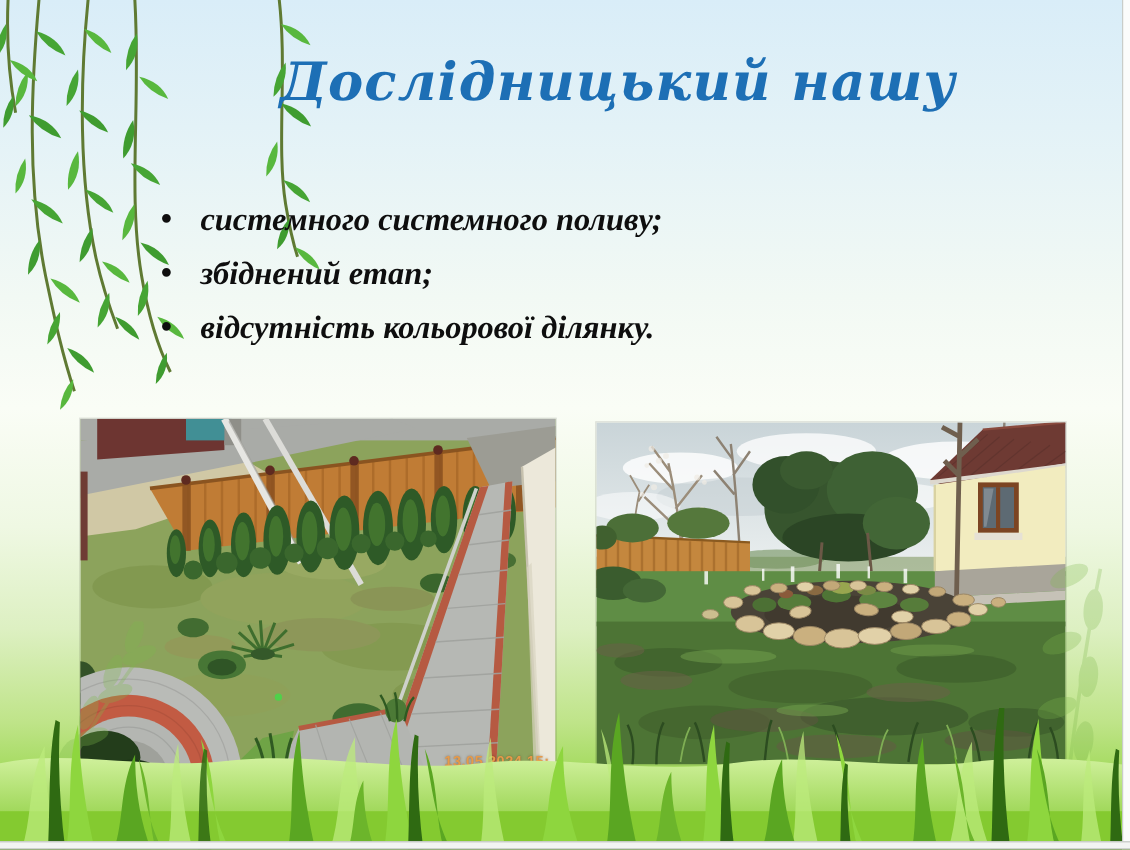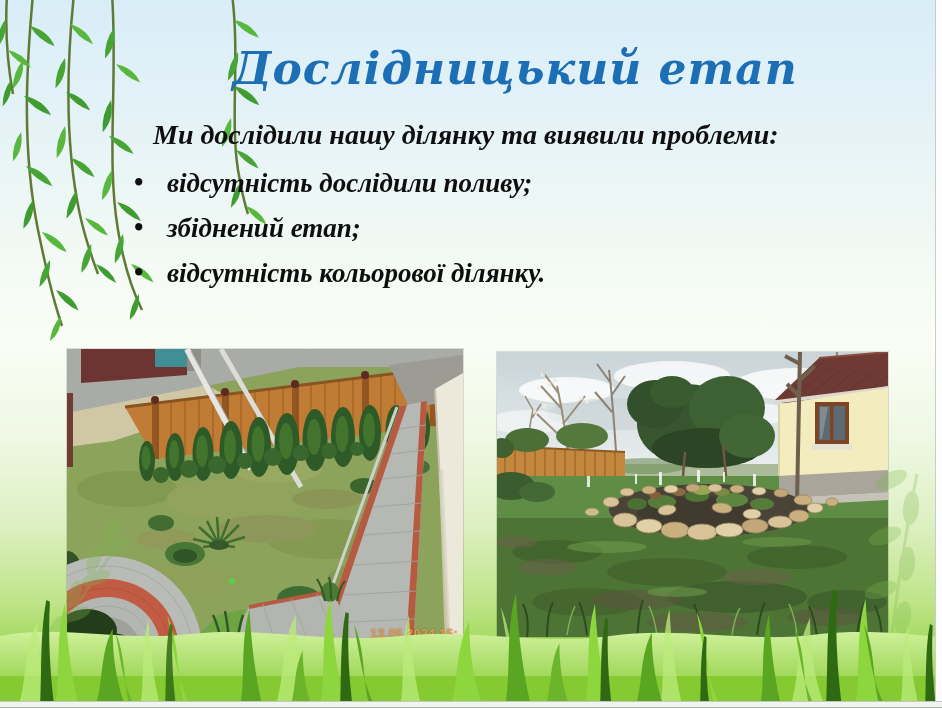--- a/index.html
+++ b/index.html
@@ -91,26 +91,25 @@
       <use href="#wleaf" fill="#58b83e" transform="translate(231,118) rotate(120) scale(1.1)"></use>
       <use href="#wleaf" fill="#46a534" transform="translate(236,150) rotate(52) scale(1.05)"></use>
       <use href="#wleaf" fill="#3f9c30" transform="translate(241,182) rotate(124) scale(1.0)"></use>
       <use href="#wleaf" fill="#58b83e" transform="translate(246,206) rotate(55) scale(1.0)"></use>
       <use href="#wleaf" fill="#46a534" transform="translate(5,20) rotate(118) scale(1.0)"></use>
       <use href="#wleaf" fill="#58b83e" transform="translate(8,50) rotate(50) scale(1.05)"></use>
       <use href="#wleaf" fill="#3f9c30" transform="translate(11,80) rotate(120) scale(1.0)"></use>
     </g>
   </svg>
 
-  <h1 class="title">Дослідницький етап</h1>
-
-  <p class="subtitle">Ми дослідили нашу ділянку та виявили проблеми:</p>
+  <h1 class="title">Дослідницький нашу</h1>
+
 
   <ul class="bullets">
-    <li><span>відсутність дослідили поливу;</span></li>
+    <li><span>системного системного поливу;</span></li>
     <li><span>збіднений етап;</span></li>
     <li><span>відсутність кольорової ділянку.</span></li>
   </ul>
 
   <figure class="photo-left">
     <svg viewBox="0 0 396 299" preserveAspectRatio="none" aria-hidden="true">
       <rect width="396" height="299" fill="#8ca35c"></rect>
       <g opacity=".55">
         <ellipse cx="60" cy="140" rx="50" ry="18" fill="#7b9148"></ellipse>
         <ellipse cx="170" cy="150" rx="70" ry="22" fill="#96a35c"></ellipse>

